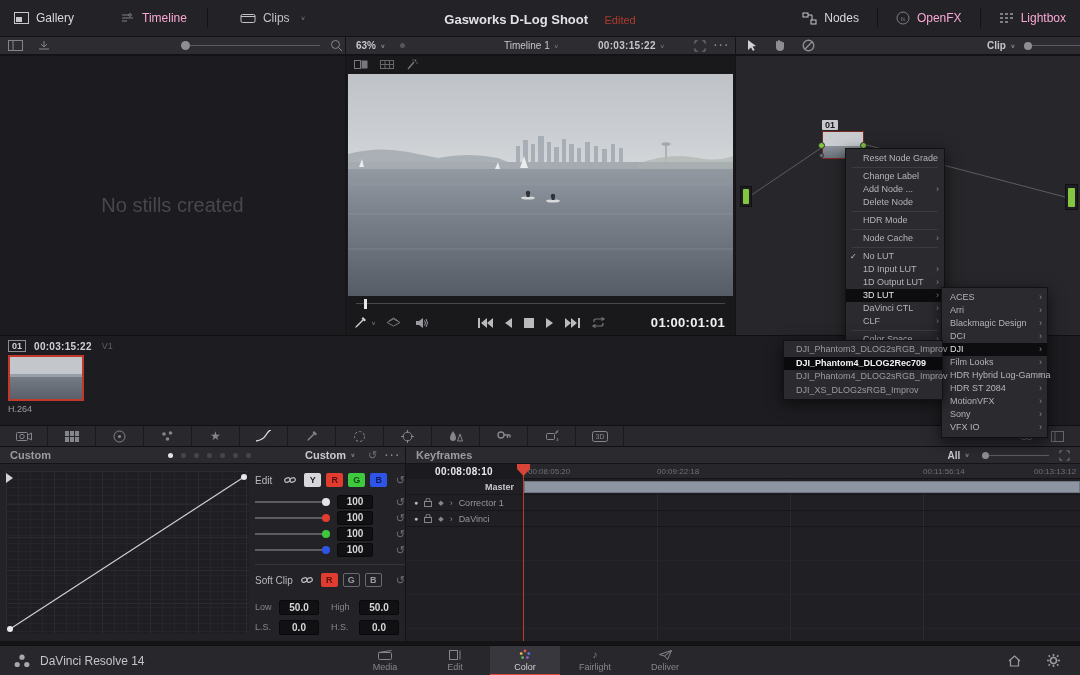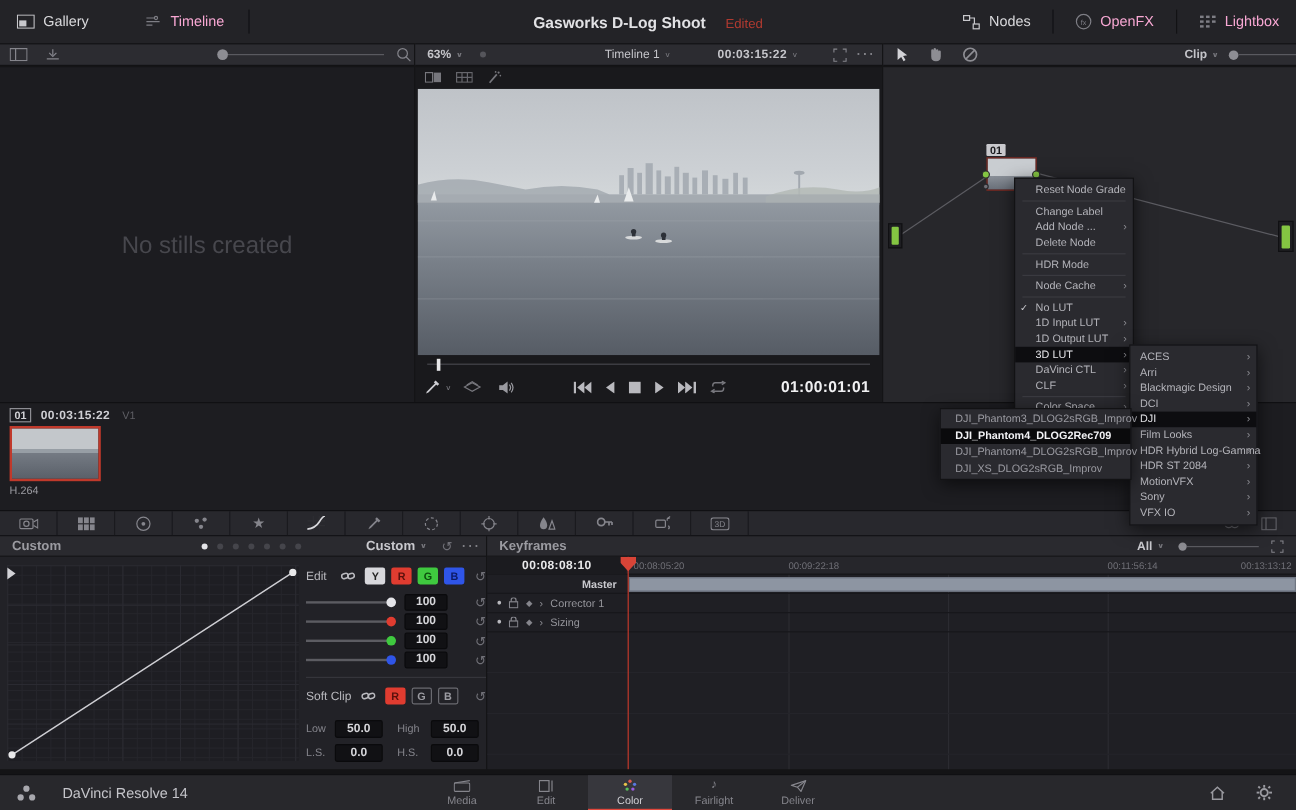--- a/index.html
+++ b/index.html
@@ -66,20 +66,30 @@
               <line x1="2" y1="3" x2="9" y2="3"></line>
               <line x1="2" y1="6" x2="13" y2="6"></line>
               <line x1="2" y1="9" x2="7" y2="9"></line>
               <circle cx="10" cy="3" r="1.3"></circle>
             </g>
           </svg>
       </span>
       <span>Timeline</span>
     </div>
     <div class="sep-v" style="margin:8px 6px;"></div>
+    <div class="topbtn" style="color:#c2c2c7;margin-left:12px;">
+      <span>
+        <svg width="16" height="12" viewBox="0 0 16 12">
+            <rect x="1" y="2.5" width="14" height="8" rx="1.5" fill="none" stroke="#c2c2c7"></rect>
+            <line x1="1" y1="4.5" x2="15" y2="4.5" stroke="#c2c2c7"></line>
+          </svg>
+      </span>
+      <span>Clips</span>
+      <span class="chev">∨</span>
+    </div>
 
     <div class="title-wrap" style="top:10px;">
       <span style="font-size:13px;font-weight:bold;color:#e2e2e5;">Gasworks D-Log Shoot</span>
       <span style="font-size:11px;color:#b03a30;margin-left:12px;">Edited</span>
     </div>
 
     <div style="margin-left:auto;display:flex;align-items:center;height:100%;">
       <div class="topbtn bright">
         <span>
           <svg width="15" height="13" viewBox="0 0 15 13">
@@ -714,21 +724,21 @@
     <div class="abs row" style="left:0;top:64px;width:674px;height:16px;border-bottom:1px solid #17171b;">
       <span style="margin-left:8px;font-size:7px;color:#b9b9be;">●</span>
       <span style="margin-left:6px;">
           <svg width="8" height="9" viewBox="0 0 8 9">
             <rect x="0.5" y="3.5" width="7" height="5" fill="none" stroke="#85858c"></rect>
             <path d="M2 3.5 V2 a2 2 0 0 1 4 0 V3.5" fill="none" stroke="#85858c"></path>
           </svg>
         </span>
       <span style="margin-left:6px;font-size:7px;color:#85858c;">◆</span>
       <span class="chevR" style="margin-left:6px;font-size:9px;">›</span>
-      <span class="kf-row-label" style="margin-left:6px;">Sizing</span>
+      <span class="kf-row-label" style="margin-left:6px;">DaVinci</span>
     </div>
     <div class="abs" style="left:0;top:113px;width:674px;height:1px;background:#24242a;"></div>
     <div class="abs" style="left:0;top:147px;width:674px;height:1px;background:#24242a;"></div>
     <div class="abs" style="left:0;top:181px;width:674px;height:1px;background:#24242a;"></div>
 
     <div class="abs" style="left:117px;top:17px;width:1px;height:177px;background:#c0392b;"></div>
     <svg class="abs" style="left:111px;top:17px;" width="13" height="12">
         <path d="M0 0 H13 V5 L6.5 12 L0 5 Z" fill="#d84437"></path>
       </svg>
   </div>
@@ -778,21 +788,21 @@
   <div class="abs row" style="left:0;top:645px;width:1080px;height:30px;background:#28282c;border-top:1px solid #101013;">
     <span style="margin-left:14px;">
       <svg width="16" height="14" viewBox="0 0 16 14">
           <g fill="#a8a8ae">
             <circle cx="8" cy="3.2" r="2.6"></circle>
             <circle cx="3.2" cy="10.5" r="2.6"></circle>
             <circle cx="12.8" cy="10.5" r="2.6"></circle>
           </g>
         </svg>
     </span>
-    <span style="margin-left:22px;font-size:12px;color:#c5c5ca;">DaVinci Resolve 14</span>
+    <span style="margin-left:10px;font-size:12px;color:#c5c5ca;">DaVinci Resolve 14</span>
 
     <div class="row abs" style="left:350px;top:0;height:30px;">
       <div class="tab">
         <span>
             <svg width="14" height="10" viewBox="0 0 14 10">
               <g fill="none" stroke="#85858c">
                 <rect x="0.5" y="2.5" width="13" height="7" rx="1"></rect>
                 <path d="M0.5 2.5 L13.5 0.5"></path>
               </g>
             </svg>

